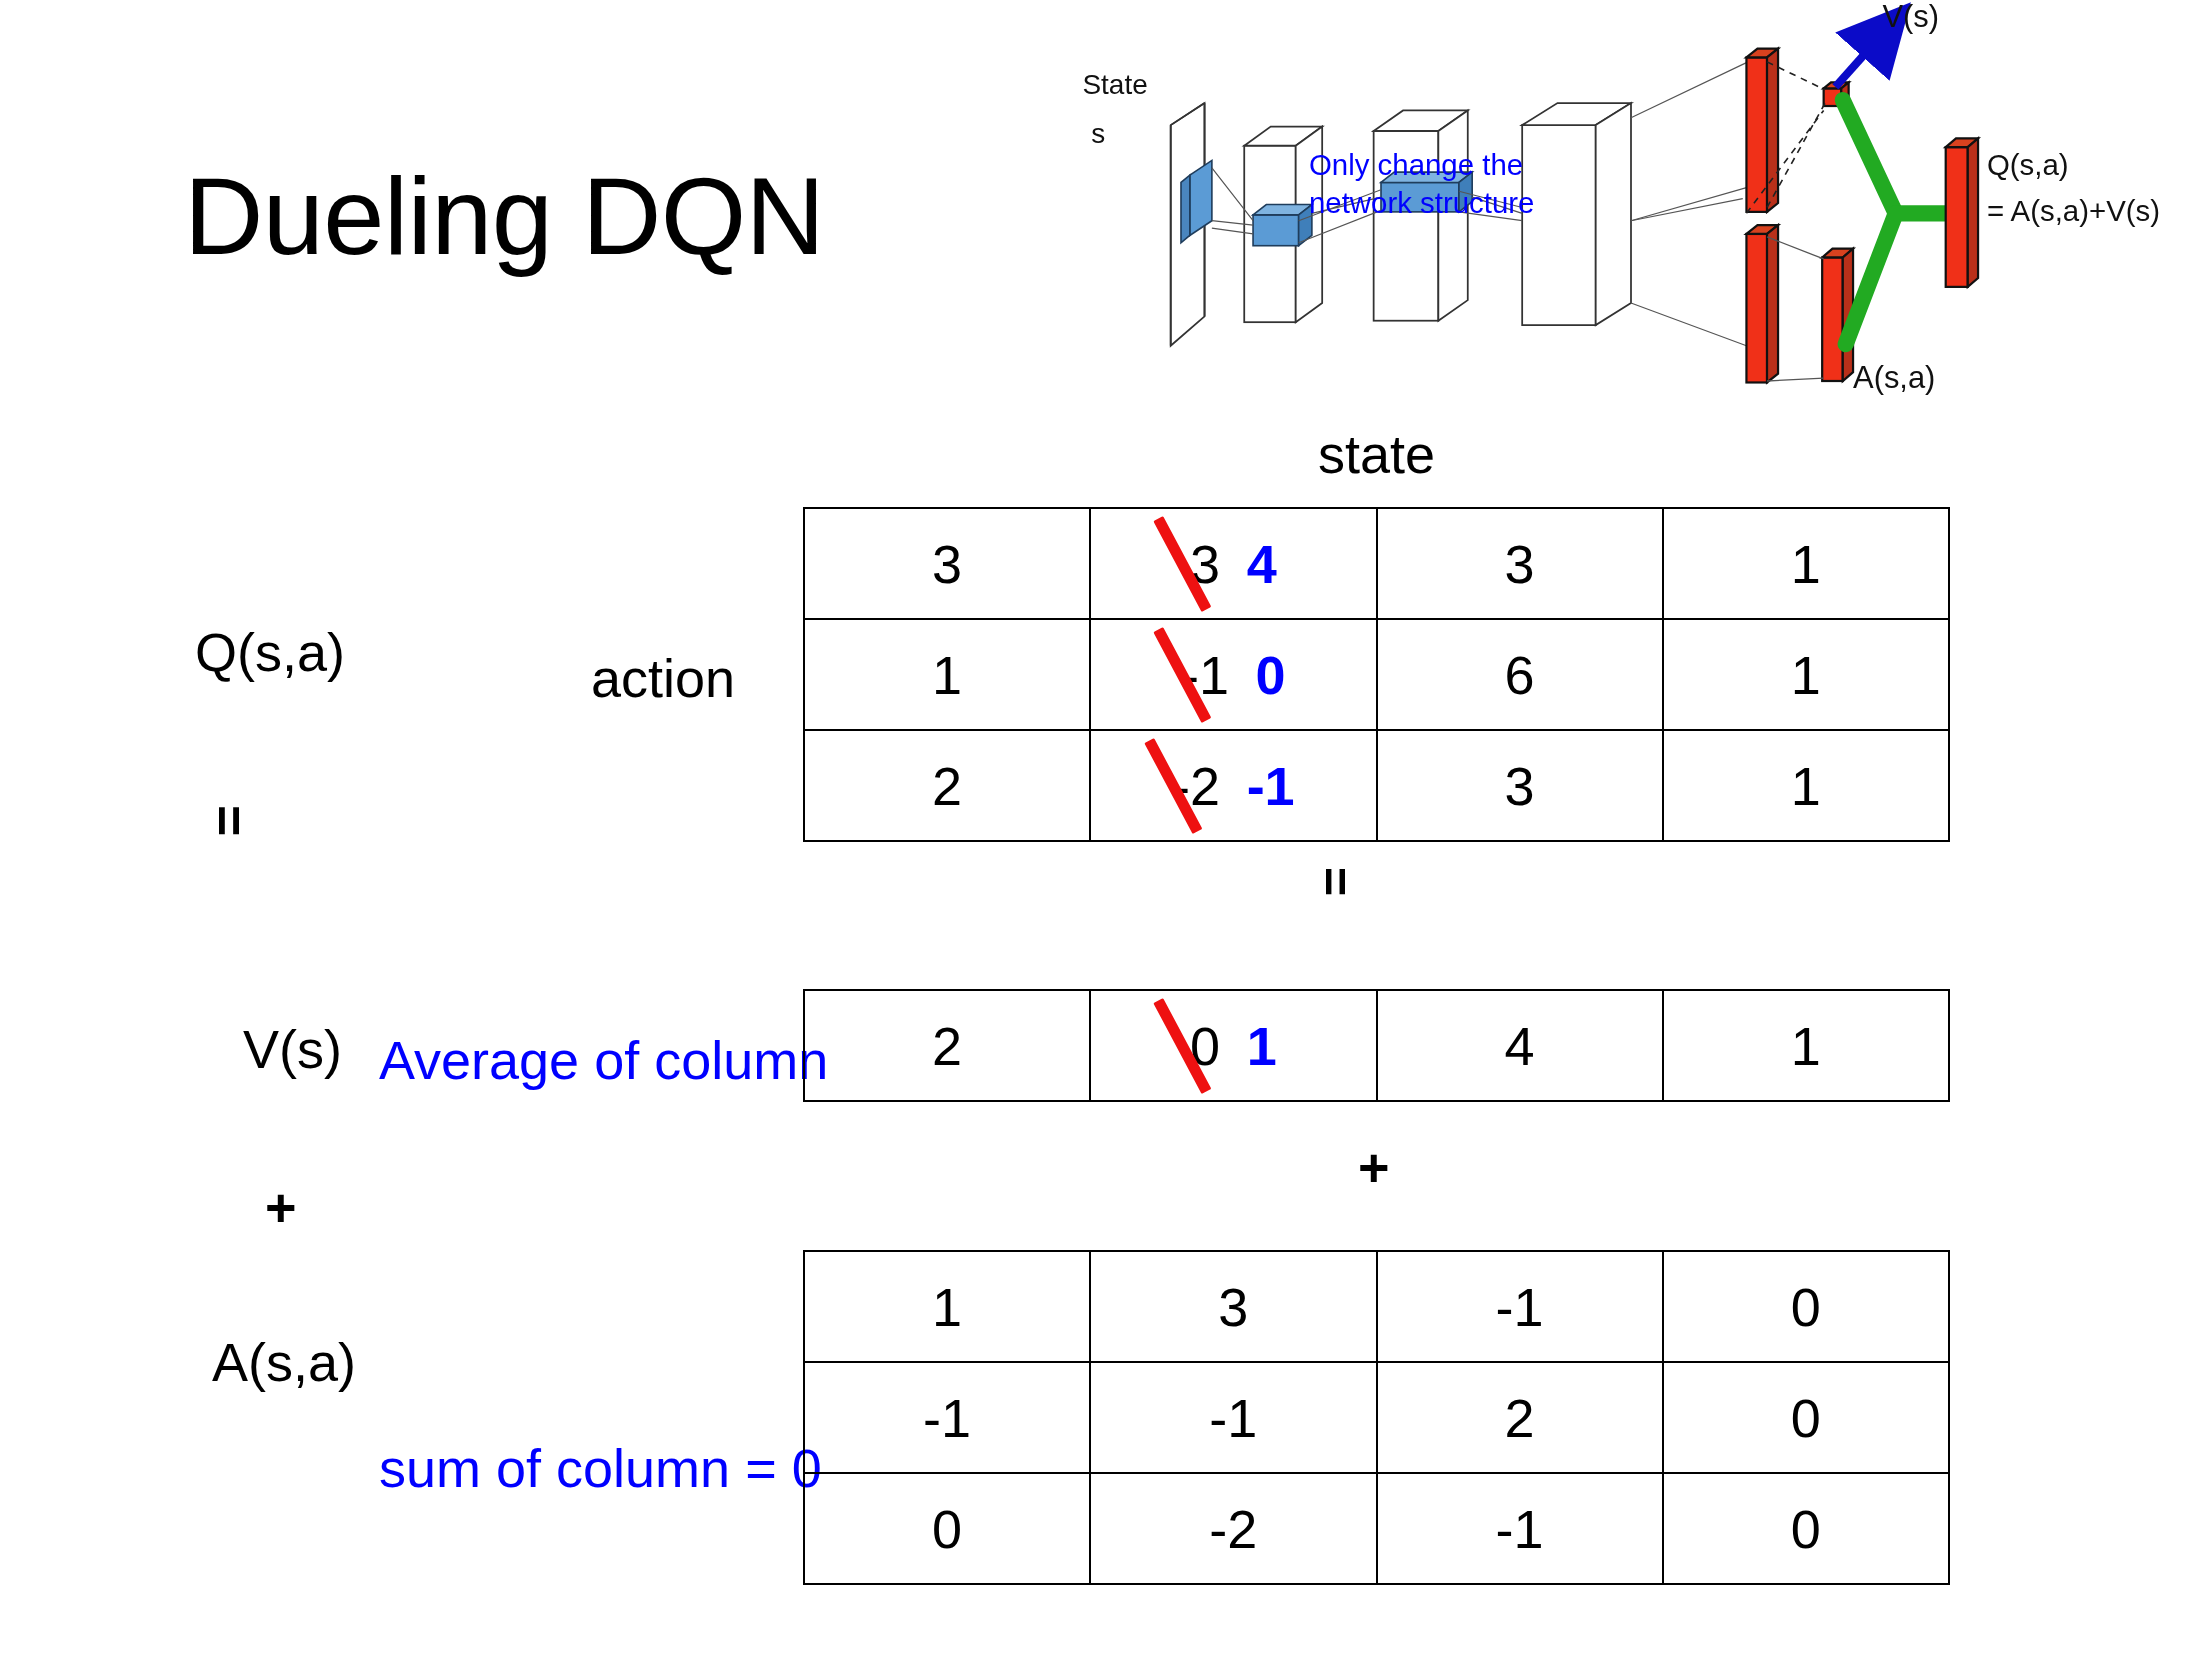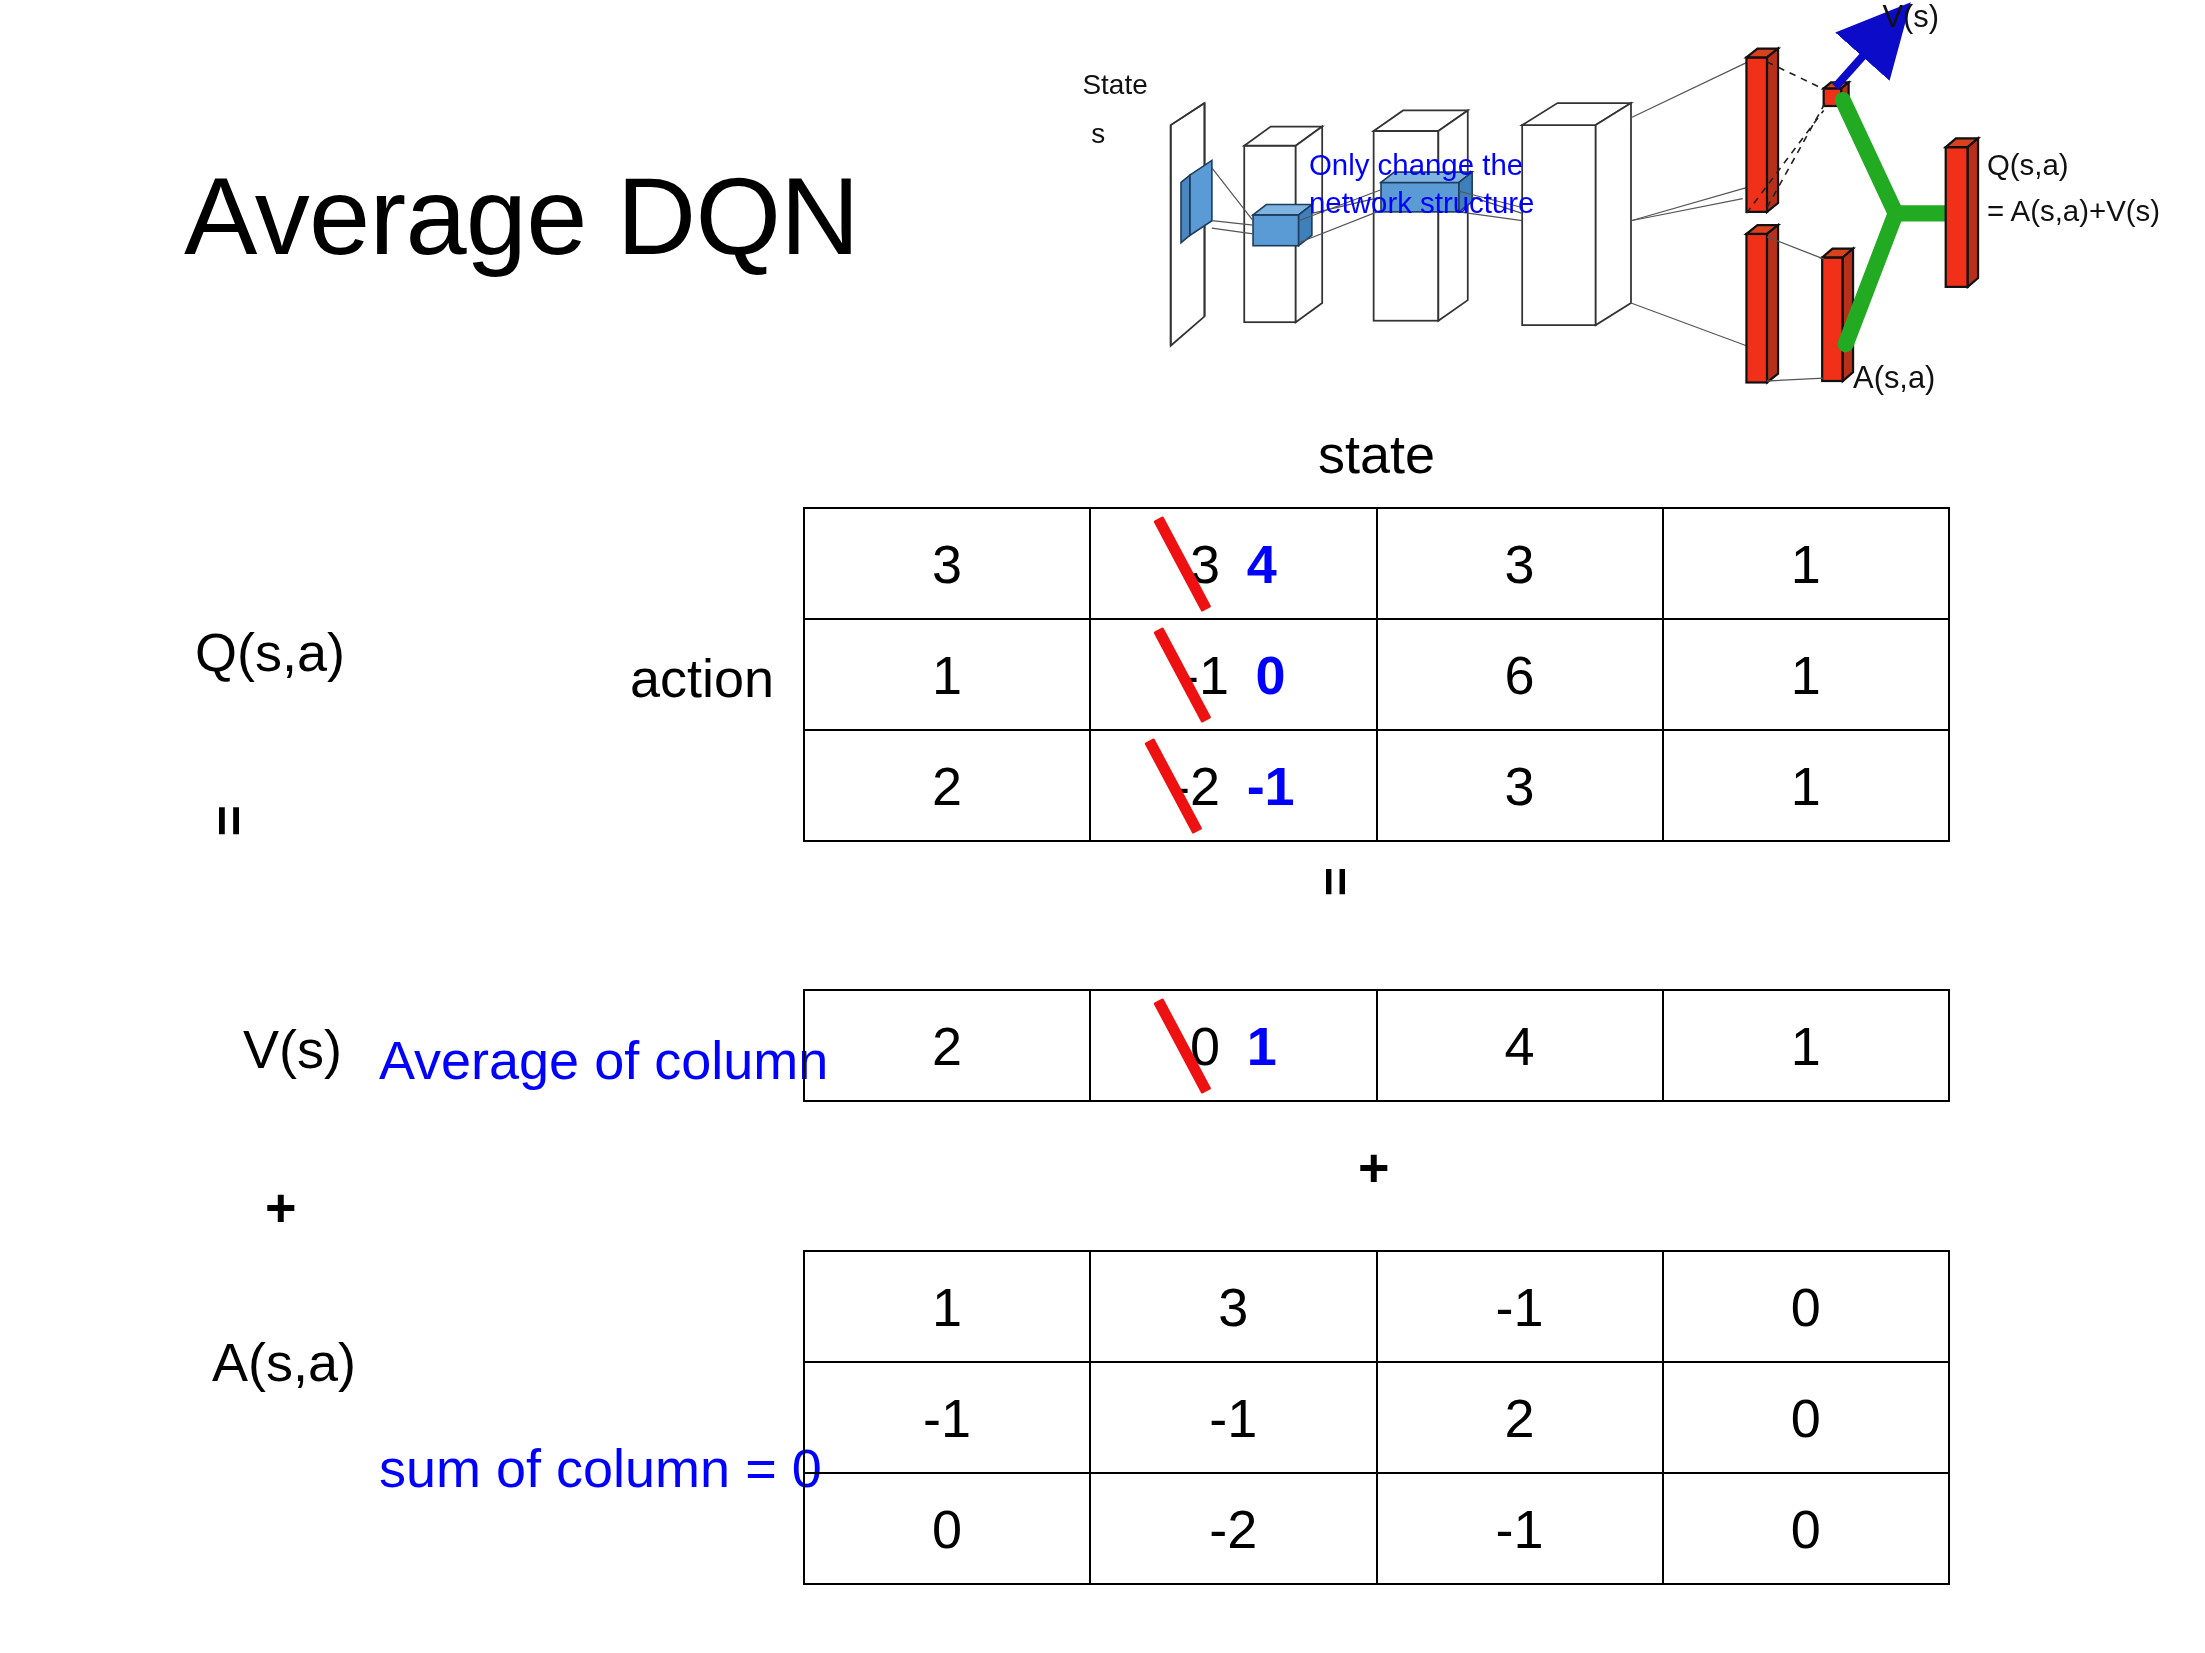--- a/index.html
+++ b/index.html
@@ -14,21 +14,21 @@
     font-size:110px; line-height:1.05; font-weight:400;
     letter-spacing:-0.7px; color:#000; white-space:nowrap;
   }
 
   
   .lbl{font-size:54px; color:#000; white-space:nowrap;}
   .lbl-blue{font-size:54px; color:#0000ff; white-space:nowrap; line-height:1.18;}
   #label-q   {left:195px; top:621px;}
   #label-v   {left:243px; top:1018px;}
   #label-a   {left:212px; top:1331px;}
-  #label-action{left:630px; top:647px; font-size:54px;}
+  #label-action{left:591px; top:647px; font-size:54px;}
   #op-eq-left{left:261px; top:805px; font-size:54px; font-weight:700;
               letter-spacing:7.4px; transform:rotate(90deg); transform-origin:left top;}
   #op-plus-left{left:265px; top:1176px; font-size:54px; font-weight:700;}
   #note-average{left:379px; top:1029px; width:382px;}
   #note-sum    {left:379px; top:1437px; width:412px;}
 
   
   #op-eq-mid{left:1364px; top:867px; font-size:50px; font-weight:700;
              letter-spacing:7.4px; transform:rotate(90deg); transform-origin:left top;}
   #op-plus-mid{left:1358px; top:1136px; font-size:54px; font-weight:700;}
@@ -60,21 +60,21 @@
 
   
   #net-diagram{left:1081px; top:0px; width:1125px; height:412px;}
   #net-diagram svg{display:block;}
   .dg-txt{font-family:"Liberation Sans",sans-serif; fill:#111;}
   .dg-blue{font-family:"Liberation Sans",sans-serif; fill:#0000ff;}
 </style>
 </head>
 <body>
 
-<div class="abs" id="slide-title">Average DQN</div>
+<div class="abs" id="slide-title">Dueling DQN</div>
 
 <div class="abs" id="net-diagram">
   <svg width="1125" height="412" viewBox="0 0 1530 560" xmlns="http://www.w3.org/2000/svg">
     <defs>
       <marker id="arrowBlue" markerWidth="9" markerHeight="9" refX="4" refY="4.5" orient="auto">
         <path d="M0,0 L9,4.5 L0,9 Z" fill="#0b0bc8"></path>
       </marker>
     </defs>
 
     <g stroke="#333" stroke-width="2.4" fill="#ffffff">

